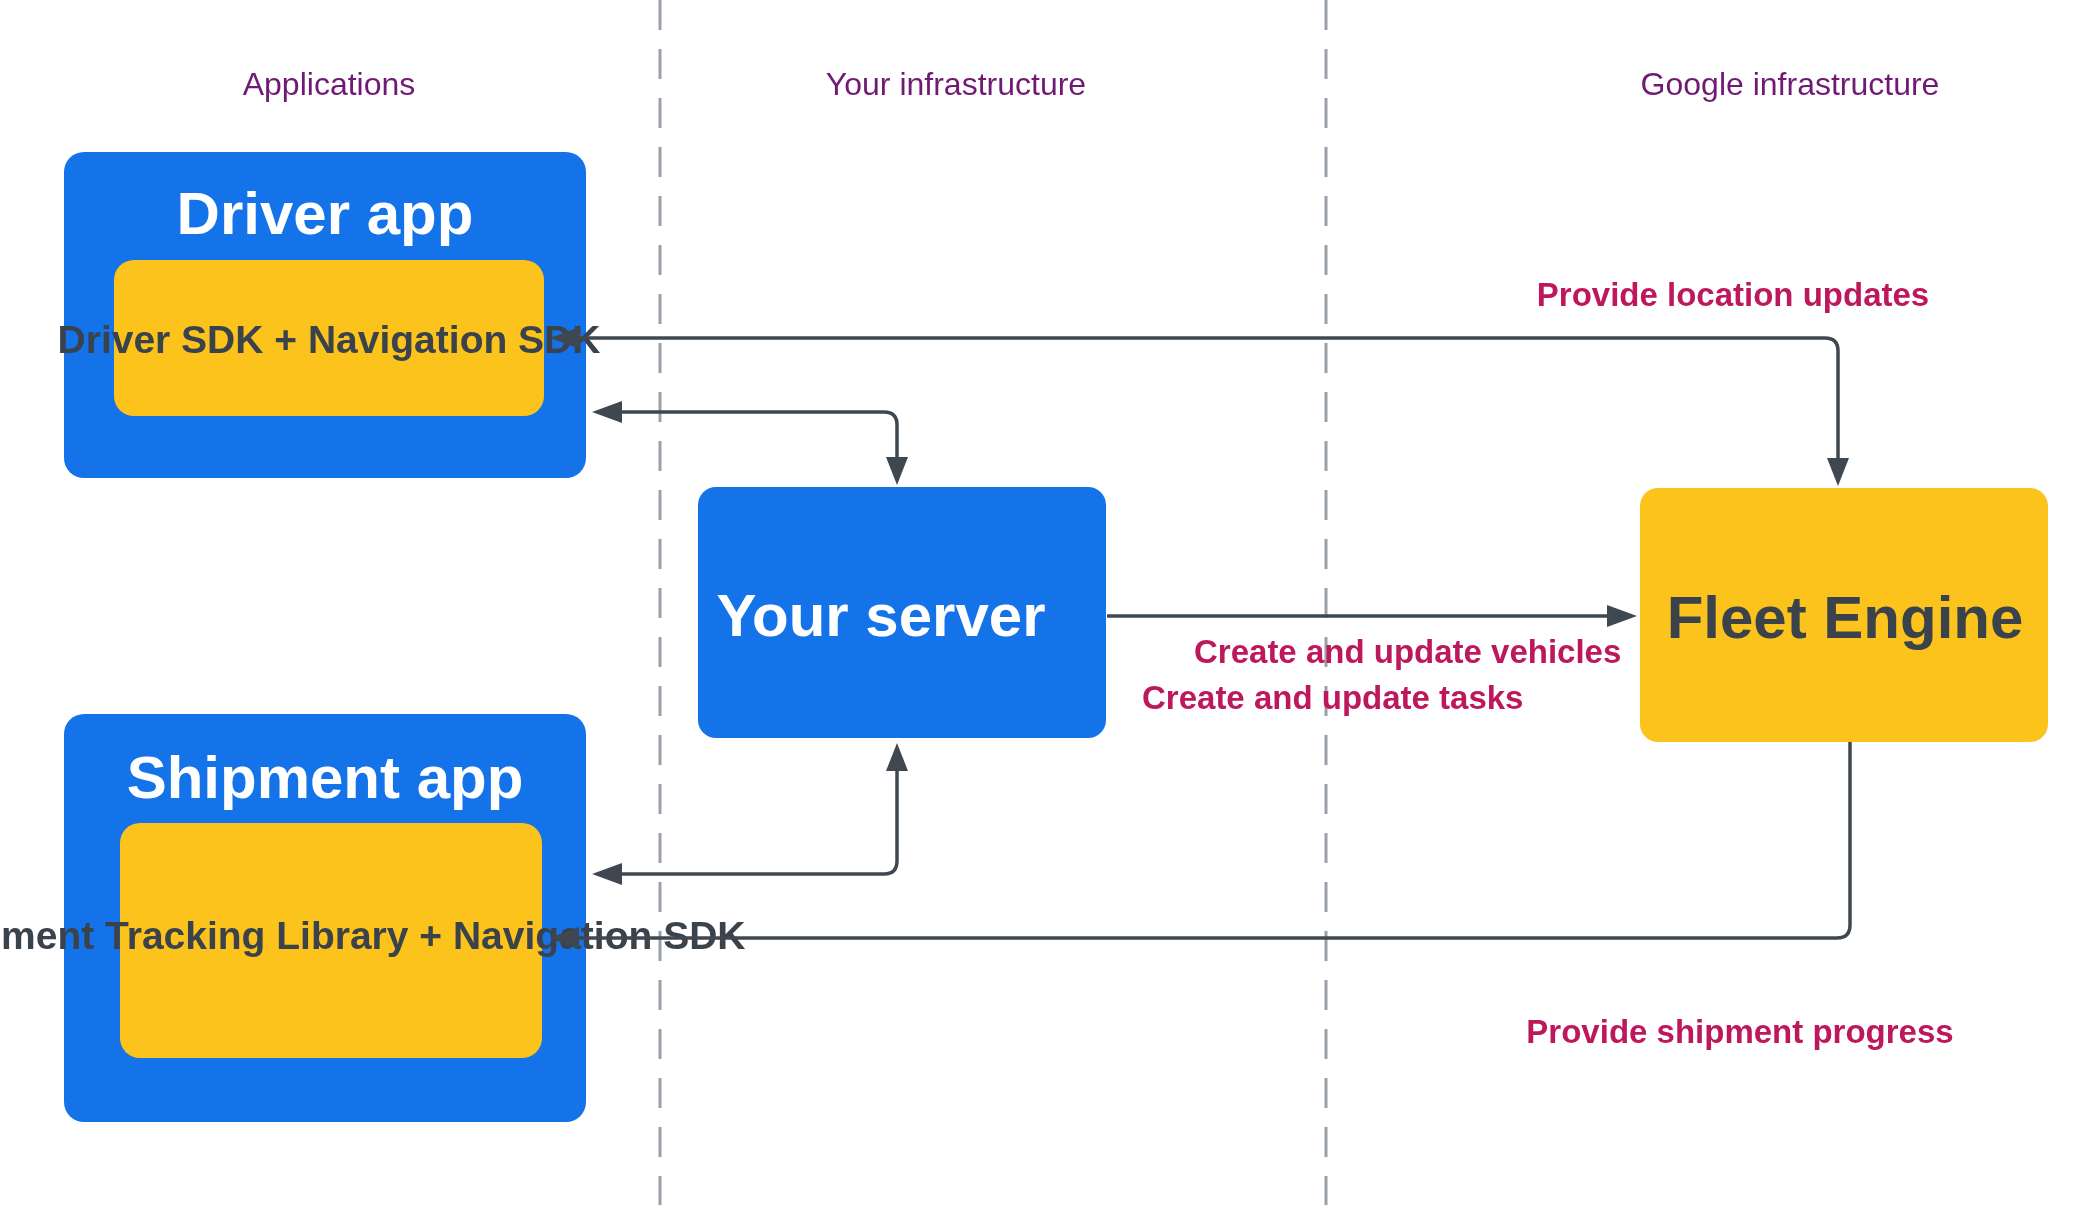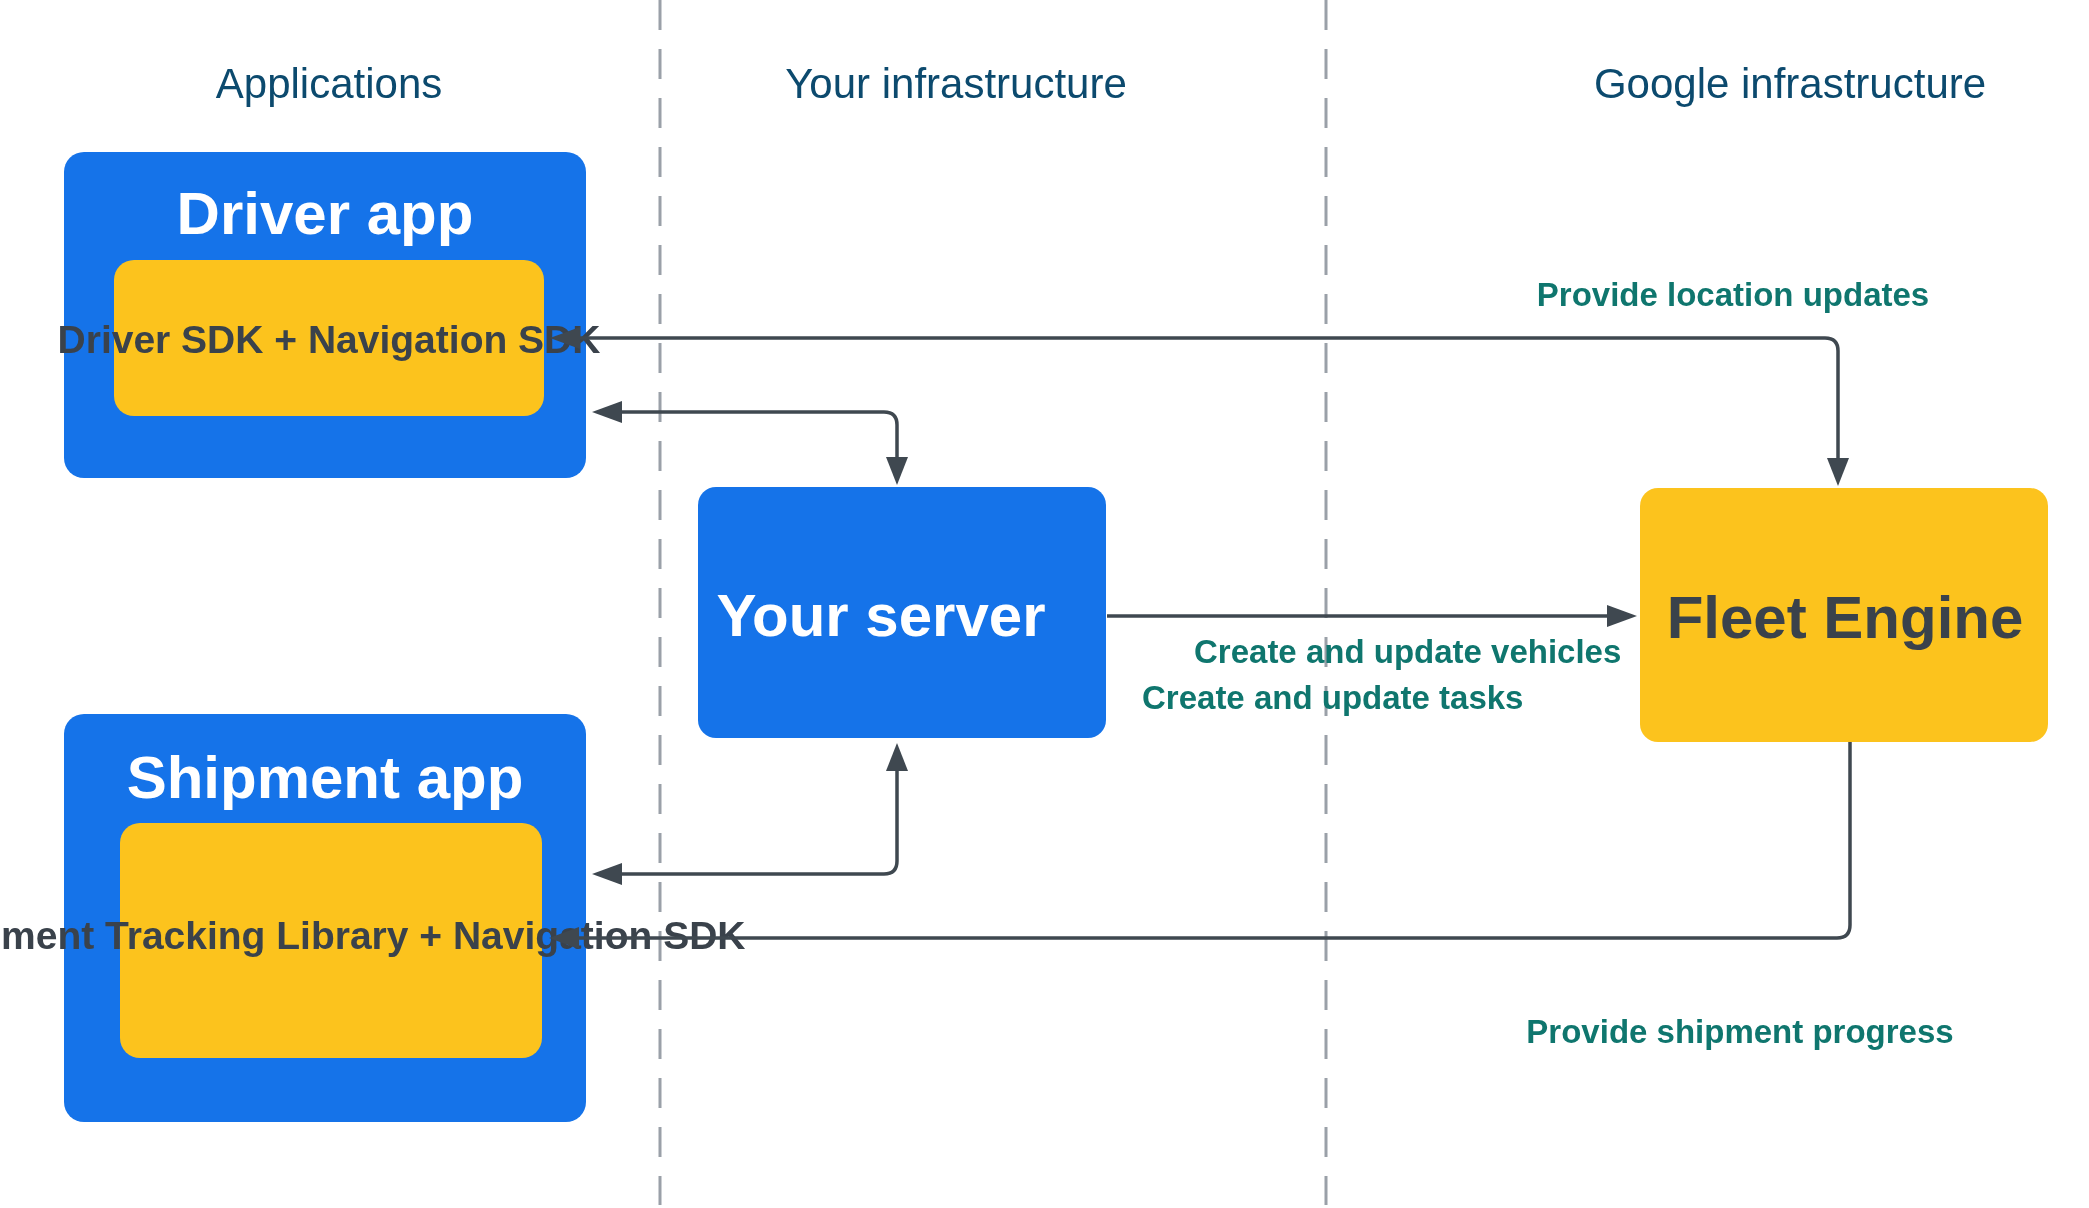--- a/index.html
+++ b/index.html
@@ -9,22 +9,22 @@
     background:#ffffff;
     font-family:"Liberation Sans", sans-serif;
     overflow:hidden;
   }
   .layer{position:absolute;left:0;top:0;width:2089px;height:1208px;}
   svg.layer{pointer-events:none;}
 
   .col-header{
     position:absolute;
     transform:translate(-50%,-50%);
-    font-size:42px;
-    color:#0c4a6e;
+    font-size:32px;
+    color:#701a75;
     white-space:nowrap;
     letter-spacing:0px;
   }
 
   .node{
     position:absolute;
     border-radius:20px;
   }
   .node.blue{background:#1573e9;}
   .node.yellow{background:#fcc31d;}
@@ -47,21 +47,21 @@
     font-weight:700;
     color:#3a424b;
     line-height:62px;
     white-space:nowrap;
   }
 
   .edge-label{
     position:absolute;
     font-size:33px;
     font-weight:700;
-    color:#0f766e;
+    color:#be185d;
     white-space:nowrap;
   }
   .edge-label.centered{transform:translate(-50%,-50%);}
   .edge-label.leftalign{transform:translate(0,-50%);}
 </style>
 </head>
 <body>
 
 <div id="stage">
 

